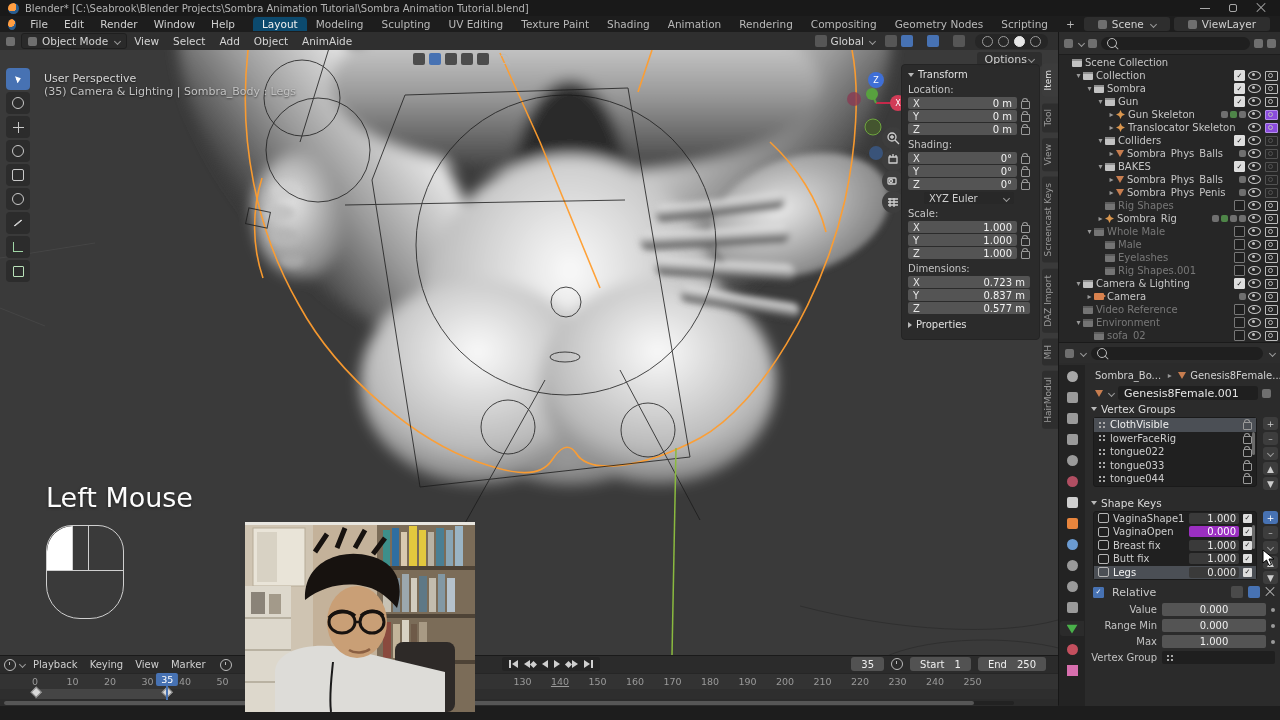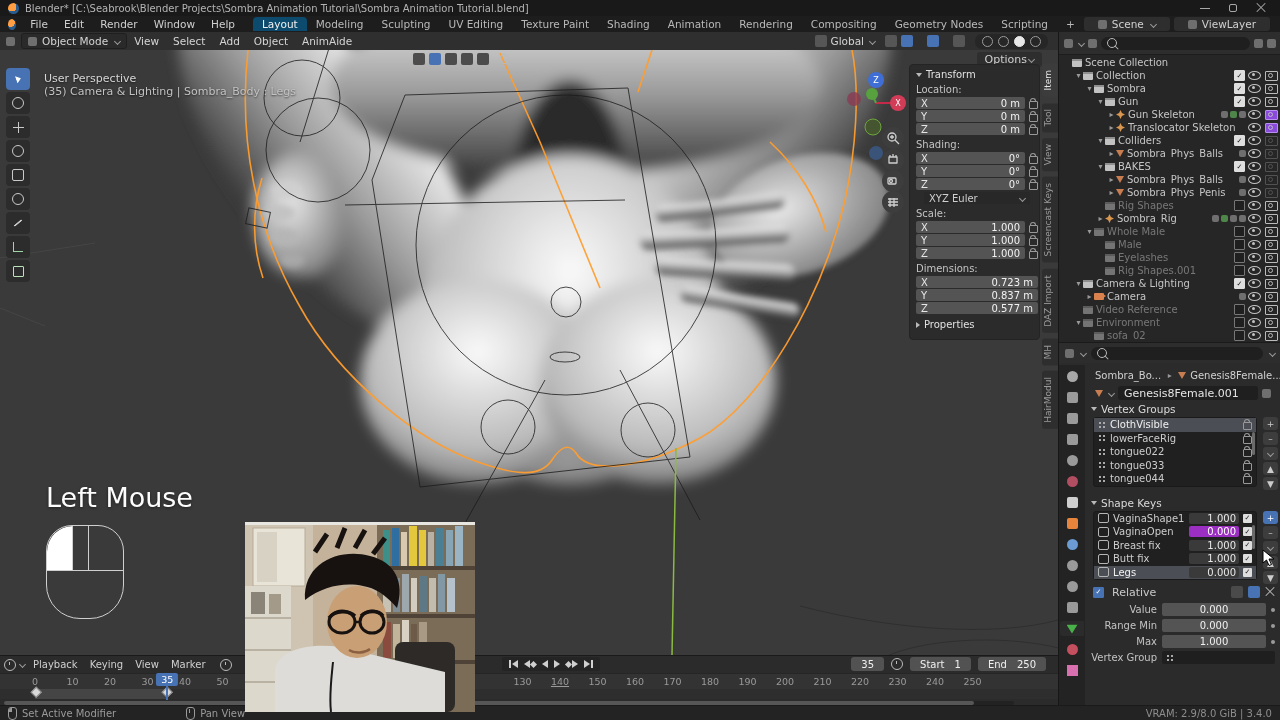--- a/index.html
+++ b/index.html
@@ -66,31 +66,31 @@
   .tool .circ{width:10px;height:10px;border:1px solid #c9c9c9;border-radius:50%;}
   .tool .plus{position:relative;width:11px;height:11px;}
   .tool .plus::before{content:"";position:absolute;left:5px;top:0;bottom:0;border-left:1px solid #c9c9c9;}
   .tool .plus::after{content:"";position:absolute;top:5px;left:0;right:0;border-top:1px solid #c9c9c9;}
   .tool .pen{width:10px;border-top:2px solid #c9c9c9;transform:rotate(-40deg);border-radius:2px;}
   .tool .ang{width:9px;height:9px;border-left:1px solid #9fd6a5;border-bottom:1px solid #9fd6a5;}
   .tool .cube{width:9px;height:9px;border:1px solid #b9e2b9;border-radius:1px;}
 
   
   #npanel{position:absolute;right:18px;top:14px;width:122px;background:rgba(43,43,43,.96);
-          border:1px solid #242424;border-radius:4px;padding:4px 1px 6px 6px;font-size:10px;color:#cfcfcf;}
+          border:1px solid #242424;border-radius:4px;padding:4px 9px 6px 6px;font-size:10px;color:#cfcfcf;}
   #npanel .ph{display:flex;align-items:center;gap:4px;color:#e0e0e0;margin-bottom:3px;}
   .grp-label{margin:4px 0 2px 0;color:#c4c4c4;}
   .trow{display:flex;align-items:center;margin-bottom:1px;gap:4px;}
   .tfield{flex:1;background:#545454;border-radius:2px;height:12px;display:flex;align-items:center;
           padding:0 5px;color:#f2f2f2;}
   .tfield .ax{width:12px;color:#e6e6e6;}
   .tfield .val{margin-left:auto;}
   .lk{width:7px;height:6px;border:1px solid #999;border-radius:1px;position:relative;margin-top:3px;flex:none;}
   .lk::before{content:"";position:absolute;left:0px;top:-4px;width:4px;height:3px;border:1px solid #999;border-bottom:none;border-radius:3px 3px 0 0;}
-  #euler{background:#282828;border-radius:2px;height:12px;display:flex;align-items:center;padding:0 5px;margin:2px 8px;}
+  #euler{background:#282828;border-radius:2px;height:12px;display:flex;align-items:center;padding:0 5px;margin:2px 16px;}
   #euler .cv{margin-left:auto;}
   #props-collapsed{display:flex;align-items:center;gap:4px;margin-top:5px;color:#d5d5d5;}
   .tri-r{width:0;height:0;border-left:4px solid #b9b9b9;border-top:3px solid transparent;border-bottom:3px solid transparent;}
   .tri-d{width:0;height:0;border-top:4px solid #b9b9b9;border-left:3px solid transparent;border-right:3px solid transparent;}
 
   
   #vtabs{position:absolute;right:0;top:14px;width:16px;display:flex;flex-direction:column;gap:6px;}
   .vtab{writing-mode:vertical-rl;transform:rotate(180deg);font-size:9px;color:#9a9a9a;
         background:#2e2e2e;border-radius:0 3px 3px 0;padding:6px 1px;text-align:center;white-space:nowrap;}
   .vtab.active{background:#3c3c3c;color:#e8e8e8;}
@@ -1030,27 +1030,20 @@
     <span class="kf" style="left: 35px;"></span>
         <span class="kf" style="left: 166.25px;"></span>
       </div>
     <div id="playhead-line" style="left: 166.25px;"></div>
     <div id="playhead-pill" style="left: 167.25px;"><span>35</span></div>
     <div id="tl-scroll">
         <div class="thumb"></div>
       </div>
   </div>
 
-  <div id="statusbar">
-    <span class="mouse-s l" style="margin-left:8px"></span>
-    <span style="margin-left:5px">Set Active Modifier</span>
-    <span class="mouse-s m" style="margin-left:70px"></span>
-    <span style="margin-left:5px">Pan View</span>
-    <span id="vram">VRAM: 2.9/8.0 GiB | 3.4.0</span>
-  </div>
 
   <div id="screencast">
     <div id="sc-label">Left Mouse</div>
     <div id="mouse-big">
       <span class="btn-l"></span>
       <span class="btn-m"></span>
       <span class="split"></span>
     </div>
   </div>
 

